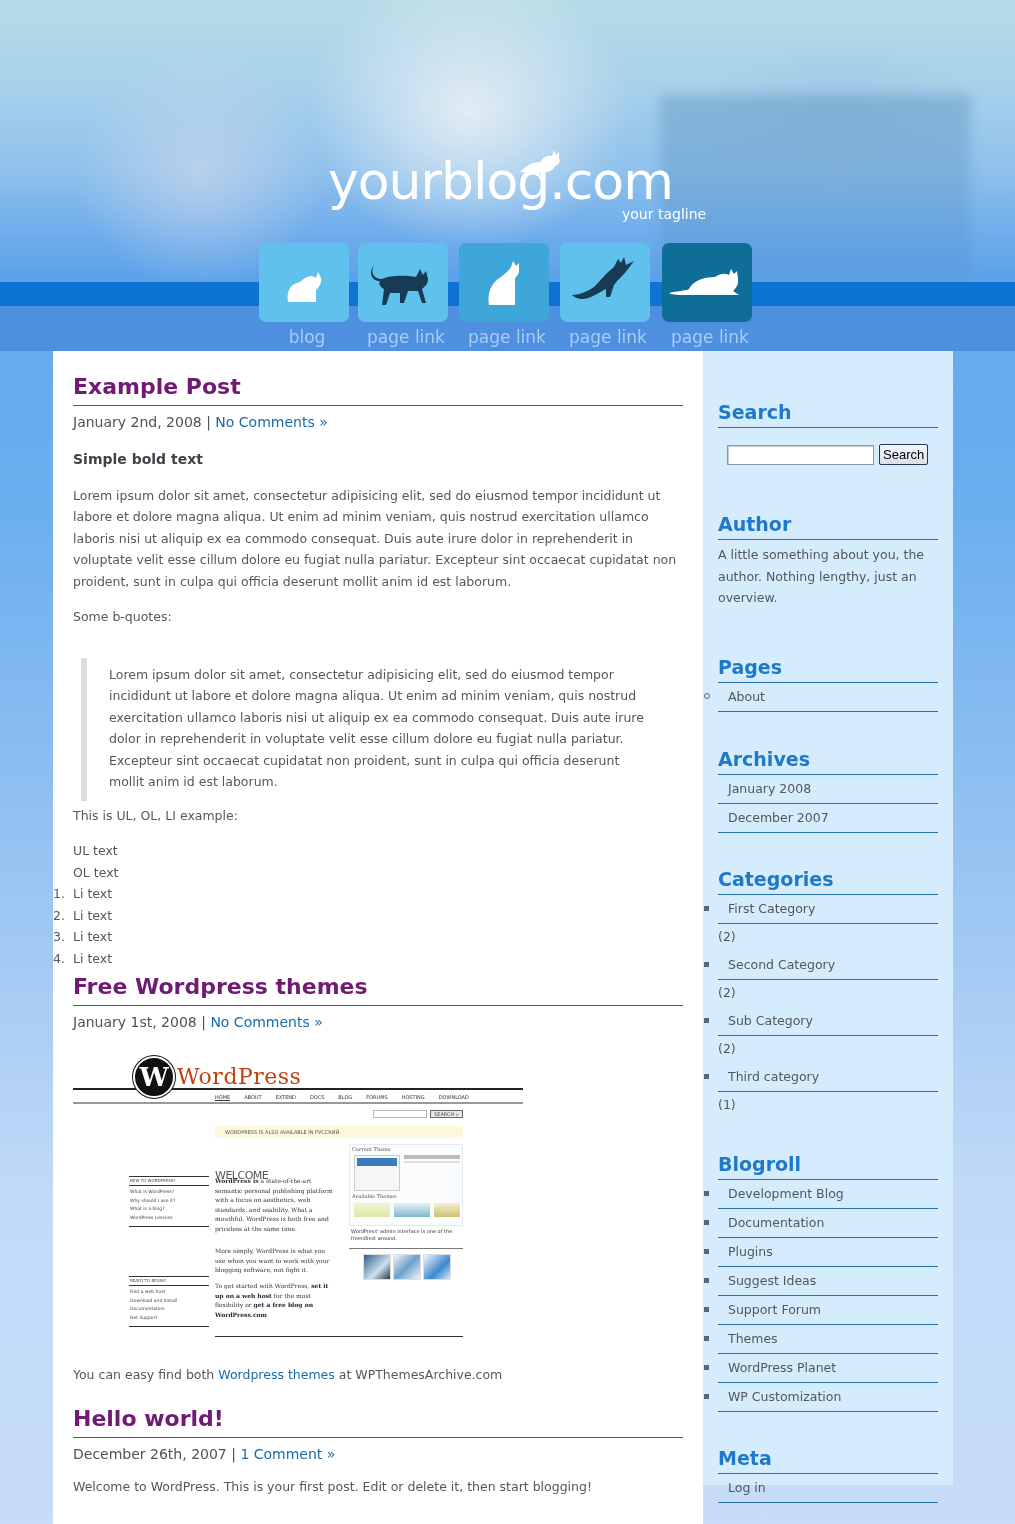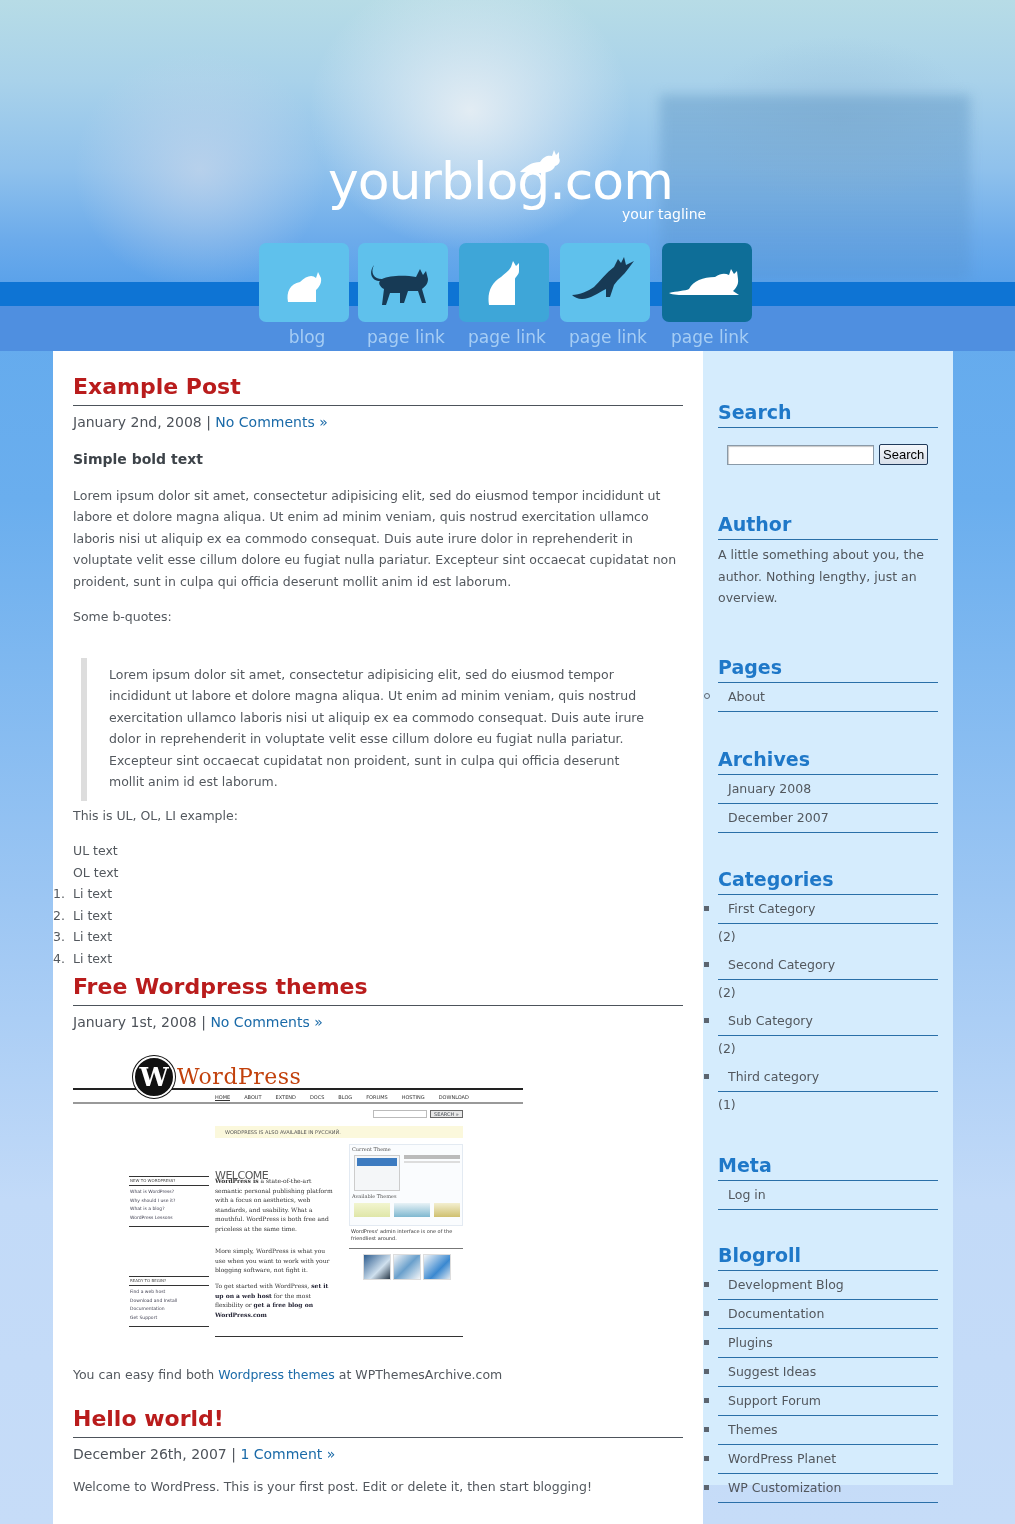--- a/index.html
+++ b/index.html
@@ -54,21 +54,21 @@
   .nav-label {
     position: absolute; left: 0; top: 84px; width: 96px; text-align: center;
     font-size: 17px; color: #a6cdf4; font-family: "DejaVu Sans", sans-serif;
   }
   
   .content {
     position: absolute; left: 53px; top: 351px; width: 650px; height: 1173px; background: #ffffff;
     padding: 22px 20px 0 20px;
   }
   .post-title {
-    font-family: "DejaVu Sans", sans-serif; font-weight: bold; font-size: 22px; color: #b91c1c;
+    font-family: "DejaVu Sans", sans-serif; font-weight: bold; font-size: 22px; color: #701a75;
     padding-bottom: 4px; border-bottom: 1px solid #4d545b; line-height: 28px;
   }
   .post-meta { font-size: 14px; color: #4d5259; margin-top: 8px; line-height: 16px; }
   .post-meta a { color: #1a6aa8; text-decoration: none; }
   .post-body { font-size: 12.5px; line-height: 21.5px; color: #53585e; }
   .bold-text { font-weight: bold; margin-top: 19px; font-size: 14px; color: #3d4349; }
   .para { margin-top: 14px; }
   .blockquote {
     margin: 30px 0 0 8px; border-left: 6px solid #dddddd; padding: 6px 30px 8px 22px;
     color: #53585e; font-size: 12.5px; line-height: 21.5px;
@@ -345,33 +345,33 @@
     <ul class="widget-list">
       <li><span class="bullet"></span><a>Sub Category</a></li>
     </ul>
     <div class="cat-count">(2)</div>
     <ul class="widget-list">
       <li><span class="bullet"></span><a>Third category</a></li>
     </ul>
     <div class="cat-count">(1)</div>
   </div>
 
-  <div style="margin-top:33px;">
-    <h3 class="widget-title">Meta</h3>
-    <ul class="widget-list">
-      <li><a>Log in</a></li>
-    </ul>
-  </div>
-
   <div style="margin-top:32px;">
     <h3 class="widget-title">Blogroll</h3>
     <ul class="widget-list">
       <li><span class="bullet"></span><a>Development Blog</a></li>
       <li><span class="bullet"></span><a>Documentation</a></li>
       <li><span class="bullet"></span><a>Plugins</a></li>
       <li><span class="bullet"></span><a>Suggest Ideas</a></li>
       <li><span class="bullet"></span><a>Support Forum</a></li>
       <li><span class="bullet"></span><a>Themes</a></li>
       <li><span class="bullet"></span><a>WordPress Planet</a></li>
       <li><span class="bullet"></span><a>WP Customization</a></li>
     </ul>
   </div>
+
+  <div style="margin-top:33px;">
+    <h3 class="widget-title">Meta</h3>
+    <ul class="widget-list">
+      <li><a>Log in</a></li>
+    </ul>
+  </div>
 </div>
 
 </body></html>

